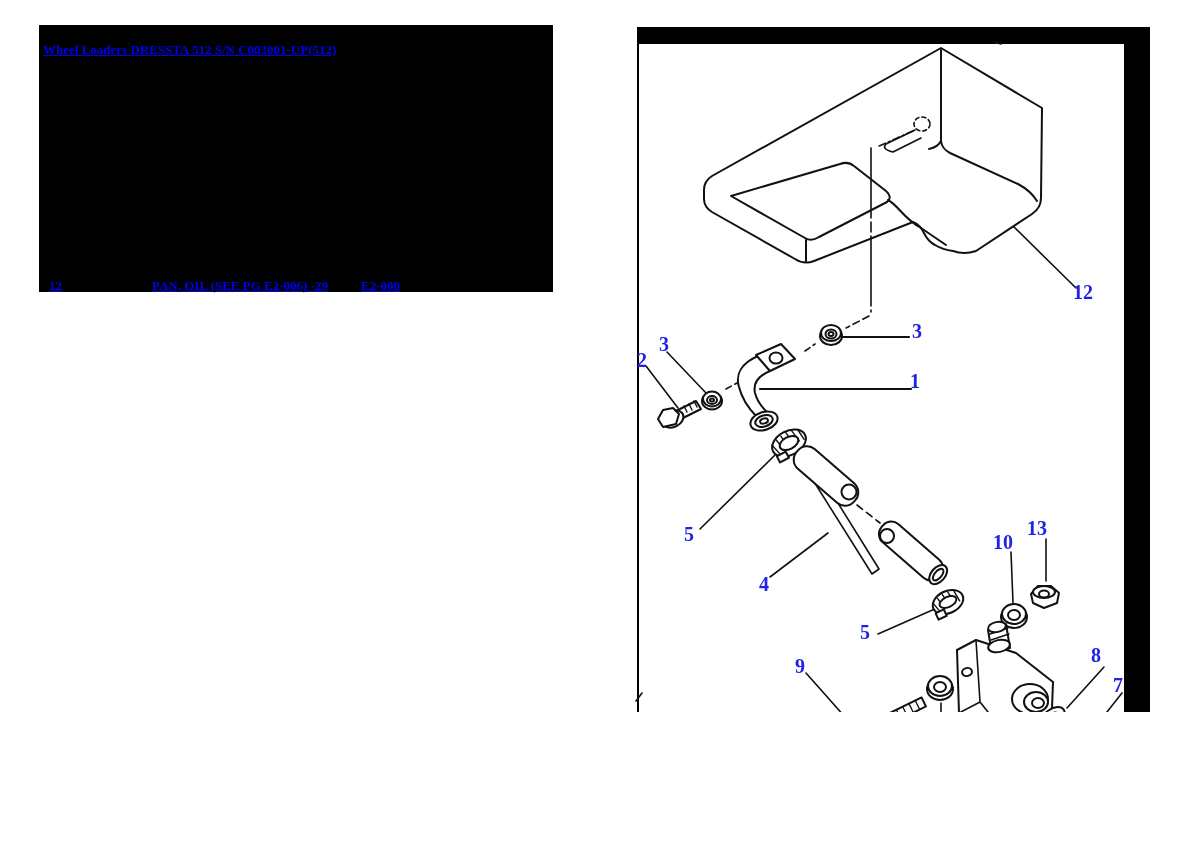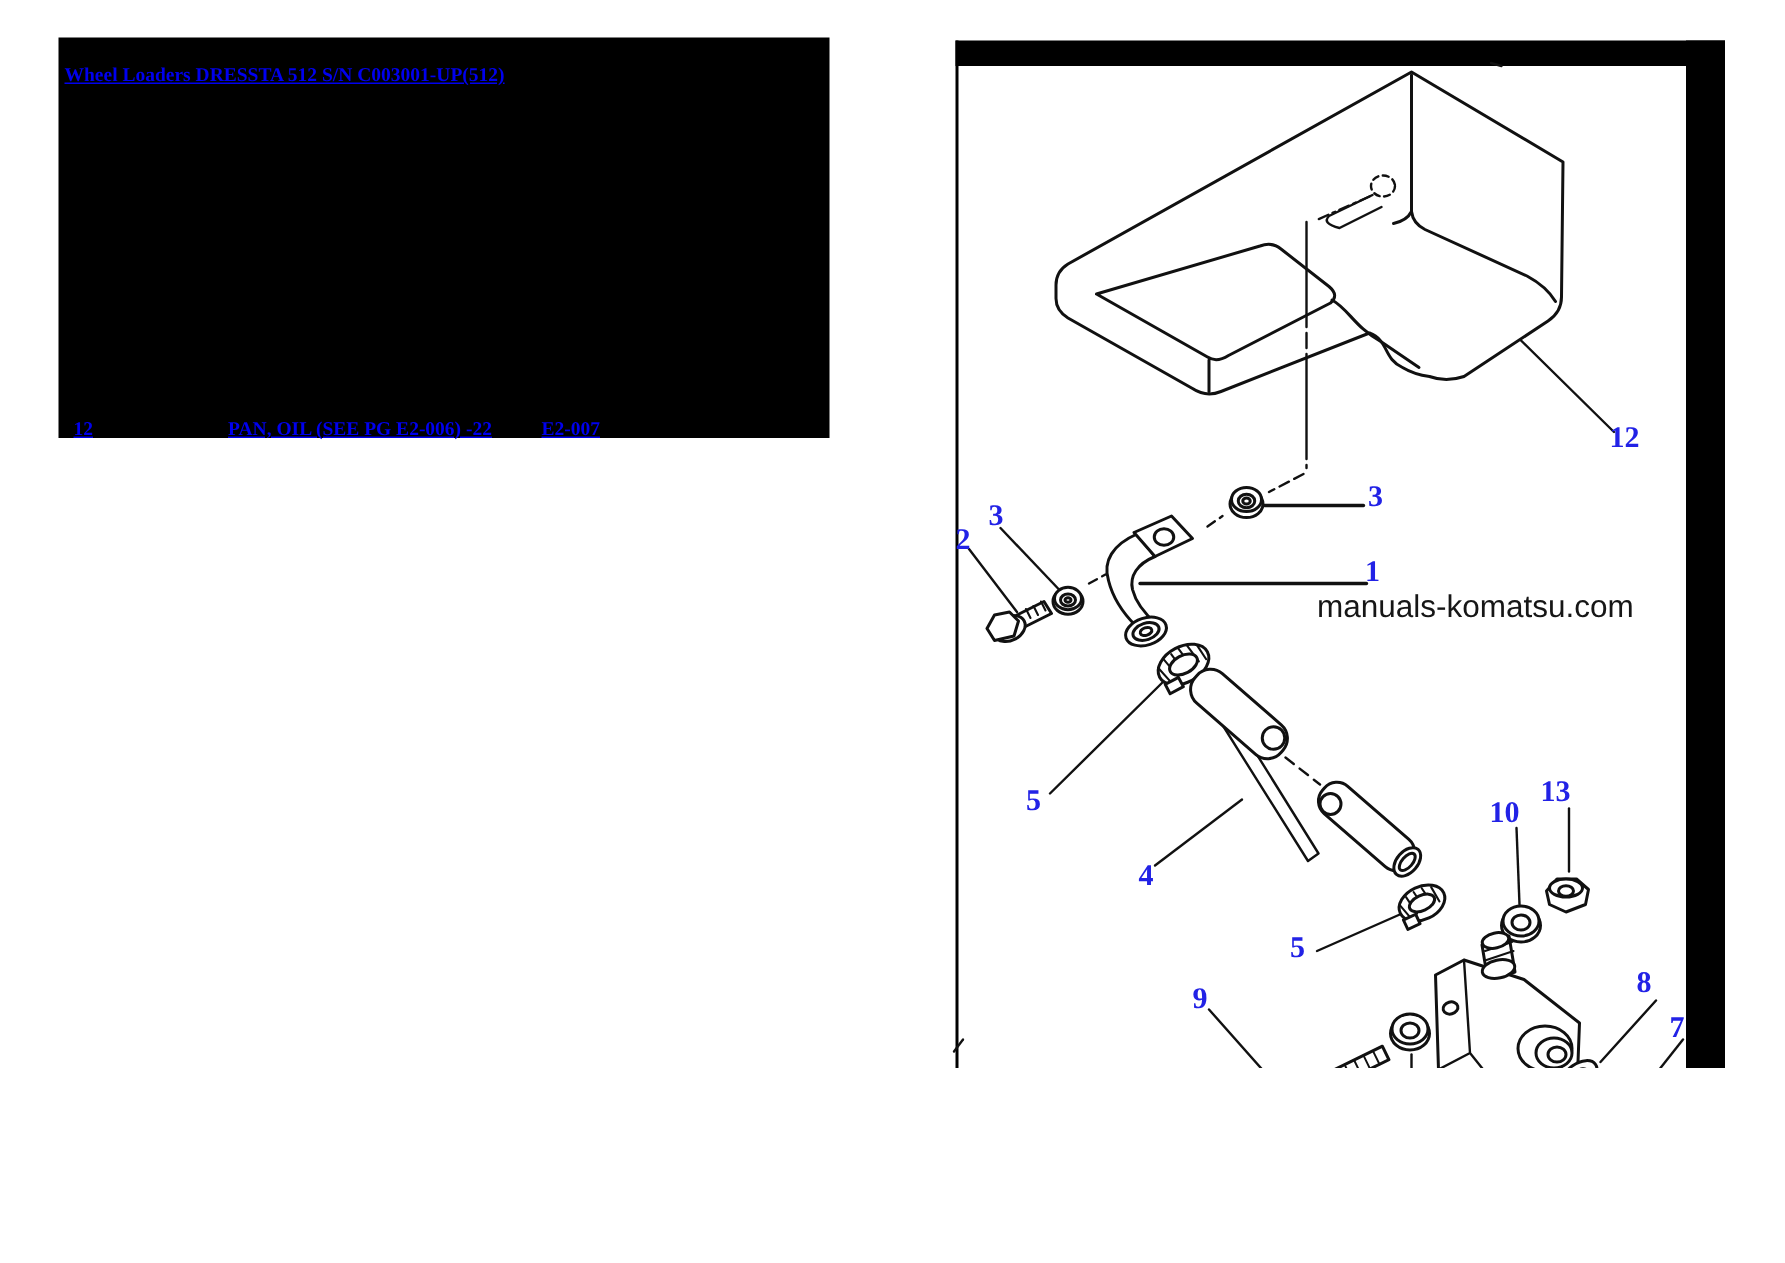--- a/index.html
+++ b/index.html
@@ -21,22 +21,22 @@
              font-size:21px;color:#161616;white-space:nowrap;}
 </style>
 </head>
 <body>
 
 <div id="page">
 
   <div class="black-panel">
     <a class="panel-title">Wheel Loaders DRESSTA 512 S/N C003001-UP(512)</a>
     <a class="panel-row-ref">12</a>
-    <a class="panel-row-desc">PAN, OIL (SEE PG E2-006) -22</a>
-    <a class="panel-row-page">E2-007</a>
+    <a class="panel-row-desc">PAN, OIL (SEE PG E2-006) -29</a>
+    <a class="panel-row-page">E2-008</a>
   </div>
 
   <svg id="diagram-svg" viewBox="0 0 1190 842">
     <g stroke="#111111" stroke-width="2" fill="none" stroke-linecap="round" stroke-linejoin="round">
 
       <g stroke="none" fill="#000000">
         <rect x="637" y="27" width="513" height="17"></rect>
         <rect x="1124" y="27" width="26" height="745"></rect>
         <rect x="637" y="27" width="2" height="743"></rect>
       </g>
@@ -207,15 +207,14 @@
       <span class="callout" style="left: 1003px; top: 542px;">10</span>
       <span class="callout" style="left: 1037px; top: 528px;">13</span>
       <span class="callout" style="left: 800px; top: 666px;">9</span>
       <span class="callout" style="left: 1096px; top: 655px;">8</span>
       <span class="callout" style="left: 1118px; top: 685px;">7</span>
       <span class="callout" style="left: 935px; top: 757px;">10</span>
       <span class="callout" style="left: 991px; top: 757px;">6</span>
       <span class="callout" style="left: 1083px; top: 292px;">12</span>
     </div>
 
-  <div class="watermark">manuals-komatsu.com</div>
 
 </div>
 
 </body></html>

